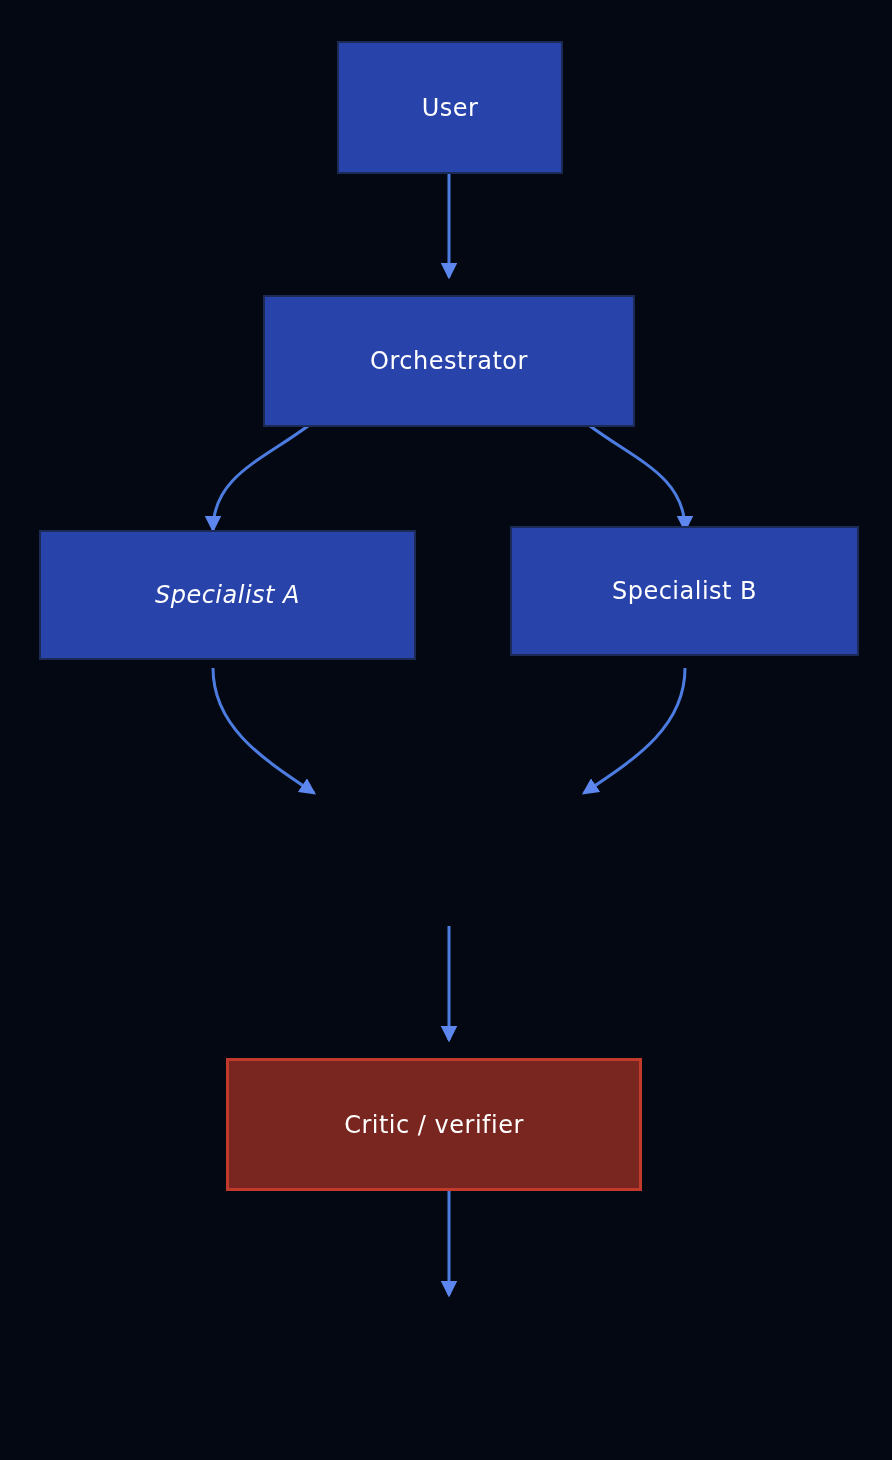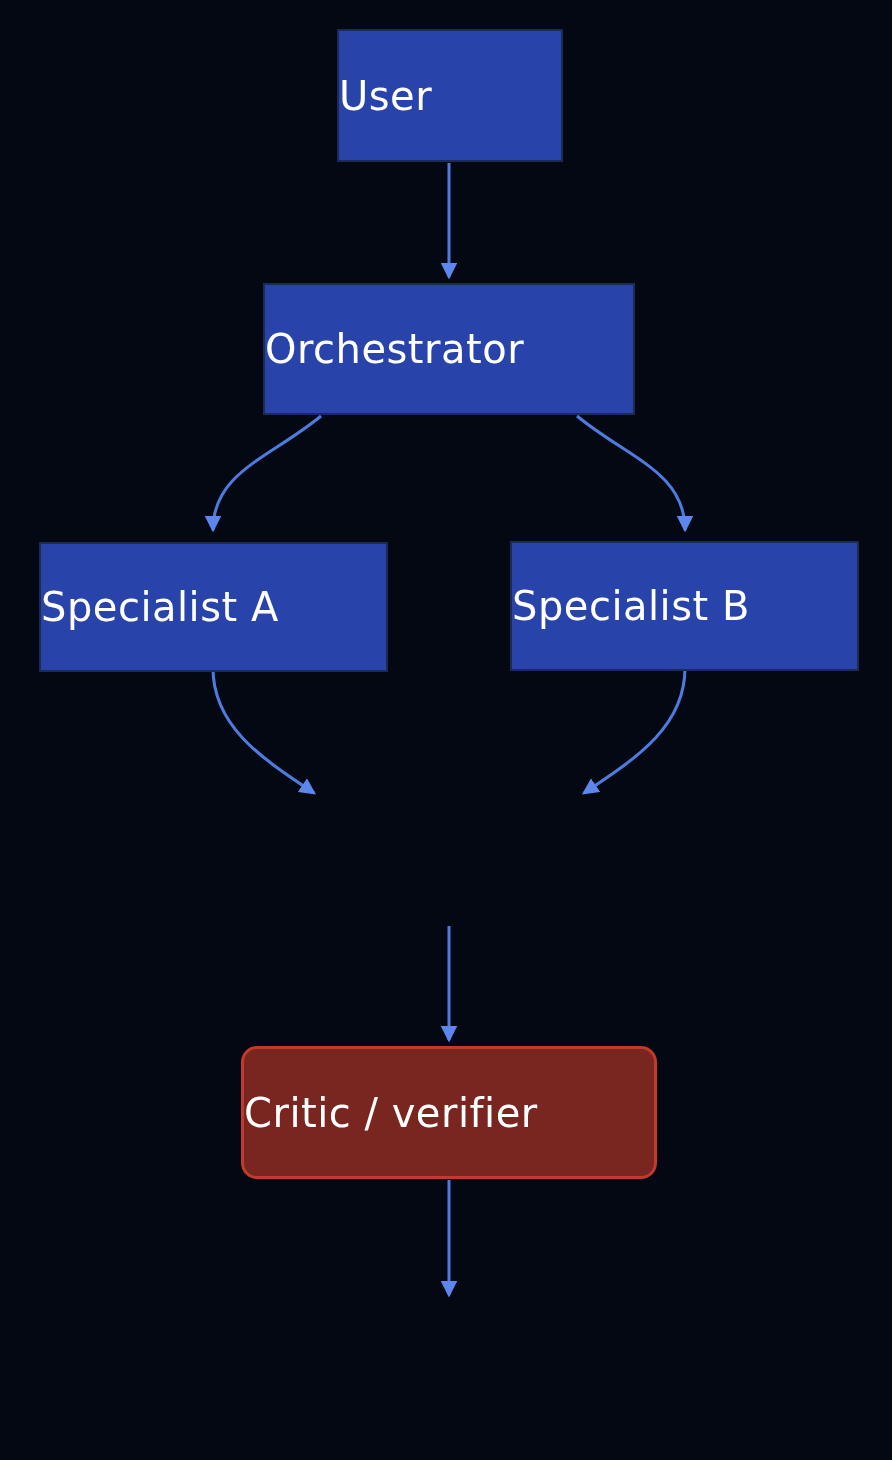--- a/index.html
+++ b/index.html
@@ -37,40 +37,41 @@
     stroke-width: 3;
   }
   .arrowhead {
     fill: var(--edge-arrow);
   }
   .node {
     position: absolute;
     box-sizing: border-box;
     display: flex;
     align-items: center;
-    justify-content: flex-start;
+    justify-content: center;
     color: var(--text);
-    font-size: 40px;
+    font-size: 24px;
     letter-spacing: 0.5px;
     text-align: center;
+    margin-top: 12px;
   }
   .node.blue {
     background: var(--node-blue-fill);
     border: 2px solid var(--node-blue-border);
   }
   .node.red {
     background: var(--node-red-fill);
     border: 3px solid var(--node-red-border);
   }
   .node-user        { left: 337px; top: 29px;   width: 226px; height: 133px; }
   .node-orchestrator{ left: 263px; top: 283px;  width: 372px; height: 132px; }
-  .node-specialist-a{ left: 39px;  top: 542px;  width: 349px; height: 130px; }
-  .node-specialist-b{ left: 510px; top: 541px;  width: 349px; height: 130px; }
+  .node-specialist-a{ left: 39px;  top: 518px;  width: 377px; height: 130px; font-style: italic; }
+  .node-specialist-b{ left: 510px; top: 514px;  width: 349px; height: 130px; }
   .node-merge       { left: 322px; top: 791px;  width: 254px; height: 134px; }
-  .node-critic      { left: 241px; top: 1046px; width: 416px; height: 133px; border-radius: 16px; }
+  .node-critic      { left: 226px; top: 1046px; width: 416px; height: 133px; }
   .node-deliverable { left: 277px; top: 1301px; width: 346px; height: 133px; }
 </style>
 </head>
 <body>
 
 <div class="canvas">
 
   <svg class="edges" width="892" height="1460" viewBox="0 0 892 1460">
     <defs>
       <marker id="arrow" viewBox="0 0 10 10" refX="8.5" refY="5" markerWidth="5.5" markerHeight="5.5" orient="auto-start-reverse">

